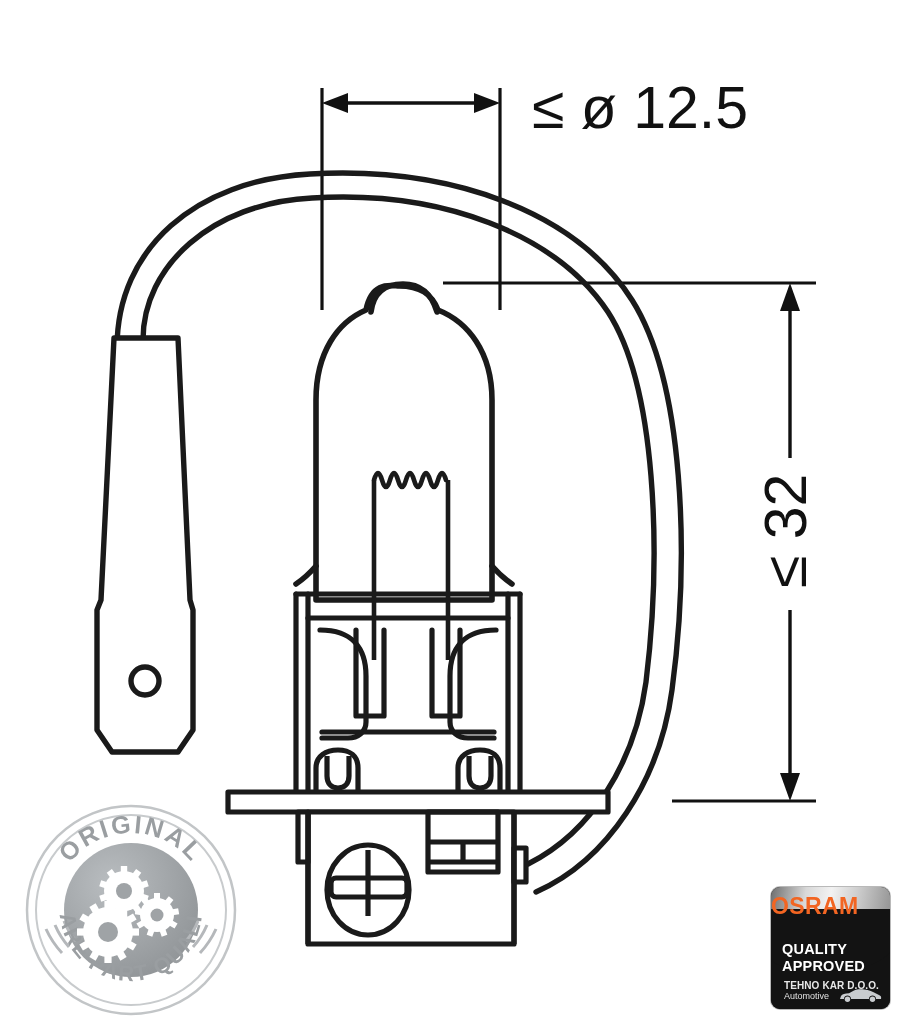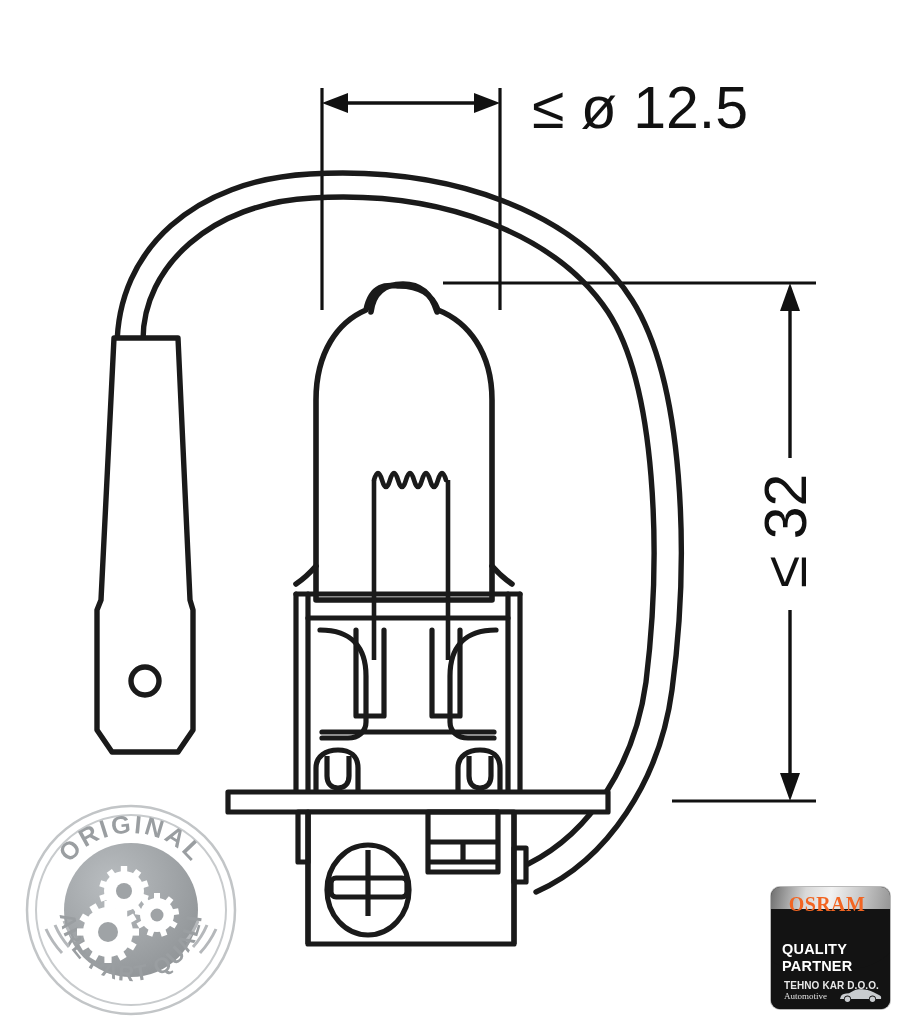--- a/index.html
+++ b/index.html
@@ -74,24 +74,24 @@
   .badge-bottom {
     position: absolute;
     left: 0; top: 44px;
     width: 119px; height: 78px;
     background: #131313;
   }
   .osram-text {
     position: absolute;
     left: 0; top: 6px;
     width: 112px;
-    text-align: center;
-    font-family: Liberation Serif, serif;
+    text-align: left;
+    font-family: Liberation Sans, sans-serif;
     font-weight: bold;
-    font-size: 20px;
+    font-size: 23px;
     letter-spacing: 0.4px;
     color: #F26522;
     z-index: 4;
   }
   .approved-line1, .approved-line2 {
     position: absolute;
     left: 11px;
     font-family: "Liberation Sans", sans-serif;
     font-weight: bold;
     font-size: 14.5px;
@@ -109,21 +109,21 @@
     font-size: 10px;
     font-weight: bold;
     letter-spacing: 0.1px;
     color: #e8e8e8;
     z-index: 4;
   }
   .partner-auto {
     position: absolute;
     left: 13px;
     top: 104px;
-    font-family: Liberation Serif, serif;
+    font-family: Liberation Sans, sans-serif;
     font-size: 9px;
     color: #e2e2e2;
     z-index: 4;
   }
   .badge-car {
     position: absolute;
     right: 8px;
     bottom: 6px;
     width: 44px;
     height: 16px;
@@ -380,21 +380,21 @@
     </g>
   </svg>
 
 
   <div id="osram-badge">
     <div class="badge-top"></div>
     <div class="badge-bottom"></div>
     <div class="badge-swoosh"></div>
     <div class="osram-text">OSRAM</div>
     <div class="approved-line1">QUALITY</div>
-    <div class="approved-line2">PARTNER</div>
+    <div class="approved-line2">APPROVED</div>
     <div class="partner-co">TEHNO KAR D.O.O.</div>
     <div class="partner-auto">Automotive</div>
     <svg class="badge-car" viewBox="0 0 44 16">
       <path d="M 2,12 L 3,9 C 4,7 7,6.5 11,6.2 L 16,3.4 C 18,2.3 22,2 26,2.4
                C 31,2.9 35,4.6 38,6.6 L 41,8 C 43,8.8 43.5,10 43,12 L 38,12
                C 38,9.5 36,8.6 34.5,8.6 C 33,8.6 31,9.5 31,12 L 13,12
                C 13,9.5 11,8.6 9.5,8.6 C 8,8.6 6,9.5 6,12 Z" fill="#c9cccf"></path>
       <circle cx="9.5" cy="12.2" r="2.7" fill="#c9cccf"></circle>
       <circle cx="34.5" cy="12.2" r="2.7" fill="#c9cccf"></circle>
     </svg>

